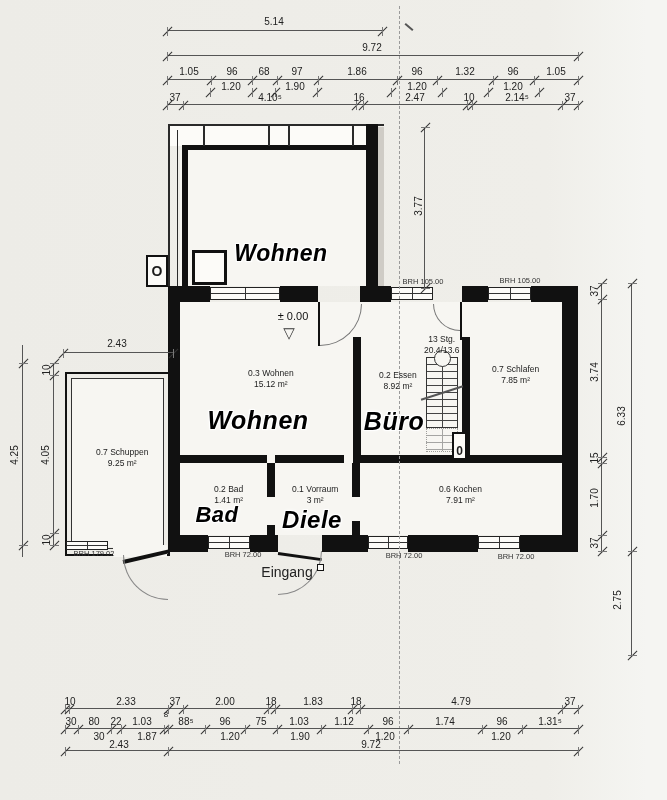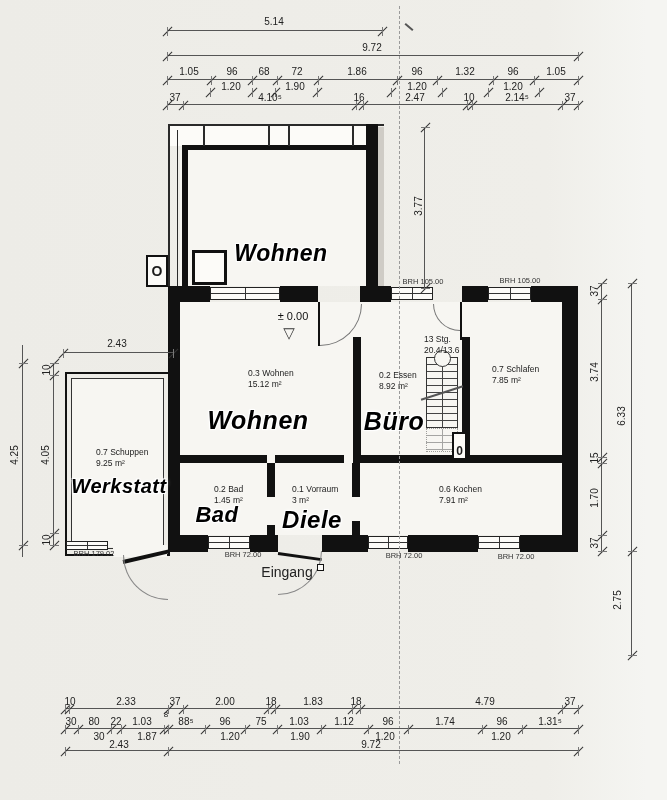--- a/index.html
+++ b/index.html
@@ -26,21 +26,21 @@
   .tick::after{content:'';position:absolute;background:#777;transform:rotate(45deg);}
   .hline>.tick::after{width:1px;height:9px;left:6px;top:-4px;}
   .vline>.tick::after{width:9px;height:1px;left:2px;top:-0.5px;}
   .dtxt{position:absolute;font-size:10px;line-height:10px;color:#222;white-space:nowrap;
         transform:translateX(-50%);}
   .dtxt.rot{transform:translate(-50%,-50%) rotate(-90deg);}
   .dtxt.tiny{font-size:8px;}
   .room{position:absolute;transform:translate(-50%,-50%);font-style:italic;font-weight:bold;
         color:#000;white-space:nowrap;letter-spacing:.5px;
         text-shadow:-1px -1px 0 #fff,1px -1px 0 #fff,-1px 1px 0 #fff,1px 1px 0 #fff,0 0 5px #fff;}
-  .ann{position:absolute;font-size:8.5px;line-height:1.3;color:#222;white-space:nowrap;}
+  .ann{position:absolute;font-size:8.5px;line-height:1.3;color:#222;white-space:nowrap;text-align:center;}
   .ann span{display:block;}
   .brh{position:absolute;font-size:7.5px;color:#333;white-space:nowrap;transform:translateX(-50%);}
   .sect{position:absolute;width:0;border-left:1px dashed #9a9a9a;}
   .stairs{position:absolute;border:1px solid #333;box-sizing:border-box;
           background:repeating-linear-gradient(to bottom,transparent 0 6px,#444 6px 7px);}
   .stairs::after{content:'';position:absolute;top:0;bottom:0;left:50%;border-left:1px solid #444;}
   .stairs.dash{opacity:.45;border-style:dotted;}
   .circ{position:absolute;border:1.5px solid #333;border-radius:50%;background:#f7f6f2;box-sizing:border-box;}
   .lvl{position:absolute;transform:translateX(-50%);font-size:11px;color:#111;}
   .tri{position:absolute;transform:translateX(-50%);font-size:15px;color:#333;line-height:14px;}
@@ -131,21 +131,20 @@
 
   <div class="sect" style="left:399px;top:6px;height:758px;"></div>
   <div style="position:absolute;left:404px;top:26px;width:10px;height:2px;background:#555;transform:rotate(40deg);"></div>
 
   <span class="lvl" style="left:293px;top:310px;">± 0.00</span>
   <span class="tri" style="left:289px;top:326px;">▽</span>
 
   <span class="room" style="left:281px;top:253px;font-size:23px;">Wohnen</span>
   <span class="room" style="left:258px;top:420px;font-size:25px;">Wohnen</span>
   <span class="room" style="left:394px;top:421px;font-size:25px;">Büro</span>
-  <span class="room" style="left:119px;top:486px;font-size:20px;">Werkstatt</span>
   <span class="room" style="left:217px;top:515px;font-size:22px;">Bad</span>
   <span class="room" style="left:312px;top:520px;font-size:24px;">Diele</span>
   <span style="position:absolute;left:287px;top:564px;transform:translateX(-50%);font-size:14px;color:#222;">Eingang</span>
 
   <div class="ann" style="left:248px;top:368px;">
     <span>0.3 Wohnen</span>
     <span>15.12 m²</span>
   </div>
   <div class="ann" style="left:379px;top:370px;">
     <span>0.2 Essen</span>
@@ -154,21 +153,21 @@
   <div class="ann" style="left:492px;top:364px;">
     <span>0.7 Schlafen</span>
     <span>7.85 m²</span>
   </div>
   <div class="ann" style="left:96px;top:447px;">
     <span>0.7 Schuppen</span>
     <span>9.25 m²</span>
   </div>
   <div class="ann" style="left:214px;top:484px;">
     <span>0.2 Bad</span>
-    <span>1.45 m²</span>
+    <span>1.41 m²</span>
   </div>
   <div class="ann" style="left:292px;top:484px;">
     <span>0.1 Vorraum</span>
     <span>3 m²</span>
   </div>
   <div class="ann" style="left:439px;top:484px;">
     <span>0.6 Kochen</span>
     <span>7.91 m²</span>
   </div>
   <div class="ann" style="left:424px;top:334px;">
@@ -222,21 +221,21 @@
       <i class="tick" style="left: 305px;"></i>
       <i class="tick" style="left: 395px;"></i>
       <i class="tick" style="left: 411px;"></i>
     </div>
 
   <span class="dtxt" style="left:274px;top:17px;">5.14</span>
   <span class="dtxt" style="left:372px;top:43px;">9.72</span>
   <span class="dtxt" style="left:189px;top:67px;">1.05</span>
   <span class="dtxt" style="left:232px;top:67px;">96</span>
   <span class="dtxt" style="left:264px;top:67px;">68</span>
-  <span class="dtxt" style="left:297px;top:67px;">72</span>
+  <span class="dtxt" style="left:297px;top:67px;">97</span>
   <span class="dtxt" style="left:357px;top:67px;">1.86</span>
   <span class="dtxt" style="left:417px;top:67px;">96</span>
   <span class="dtxt" style="left:465px;top:67px;">1.32</span>
   <span class="dtxt" style="left:513px;top:67px;">96</span>
   <span class="dtxt" style="left:556px;top:67px;">1.05</span>
   <span class="dtxt" style="left:231px;top:82px;">1.20</span>
   <span class="dtxt" style="left:295px;top:82px;">1.90</span>
   <span class="dtxt" style="left:417px;top:82px;">1.20</span>
   <span class="dtxt" style="left:513px;top:82px;">1.20</span>
   <span class="dtxt" style="left:175px;top:93px;">37</span>
@@ -282,21 +281,21 @@
       <i class="tick" style="left: 513px;"></i>
     </div>
 
   <span class="dtxt" style="left:70px;top:697px;">10</span>
   <span class="dtxt" style="left:126px;top:697px;">2.33</span>
   <span class="dtxt" style="left:175px;top:697px;">37</span>
   <span class="dtxt" style="left:225px;top:697px;">2.00</span>
   <span class="dtxt" style="left:271px;top:697px;">18</span>
   <span class="dtxt" style="left:313px;top:697px;">1.83</span>
   <span class="dtxt" style="left:356px;top:697px;">18</span>
-  <span class="dtxt" style="left:485px;top:697px;">4.79</span>
+  <span class="dtxt" style="left:461px;top:697px;">4.79</span>
   <span class="dtxt" style="left:570px;top:697px;">37</span>
 
   <span class="dtxt" style="left:71px;top:717px;">30</span>
   <span class="dtxt" style="left:94px;top:717px;">80</span>
   <span class="dtxt" style="left:116px;top:717px;">22</span>
   <span class="dtxt" style="left:142px;top:717px;">1.03</span>
   <span class="dtxt tiny" style="left:166px;top:710px;">8</span>
   <span class="dtxt" style="left:186px;top:717px;">88⁵</span>
   <span class="dtxt" style="left:225px;top:717px;">96</span>
   <span class="dtxt" style="left:261px;top:717px;">75</span>

